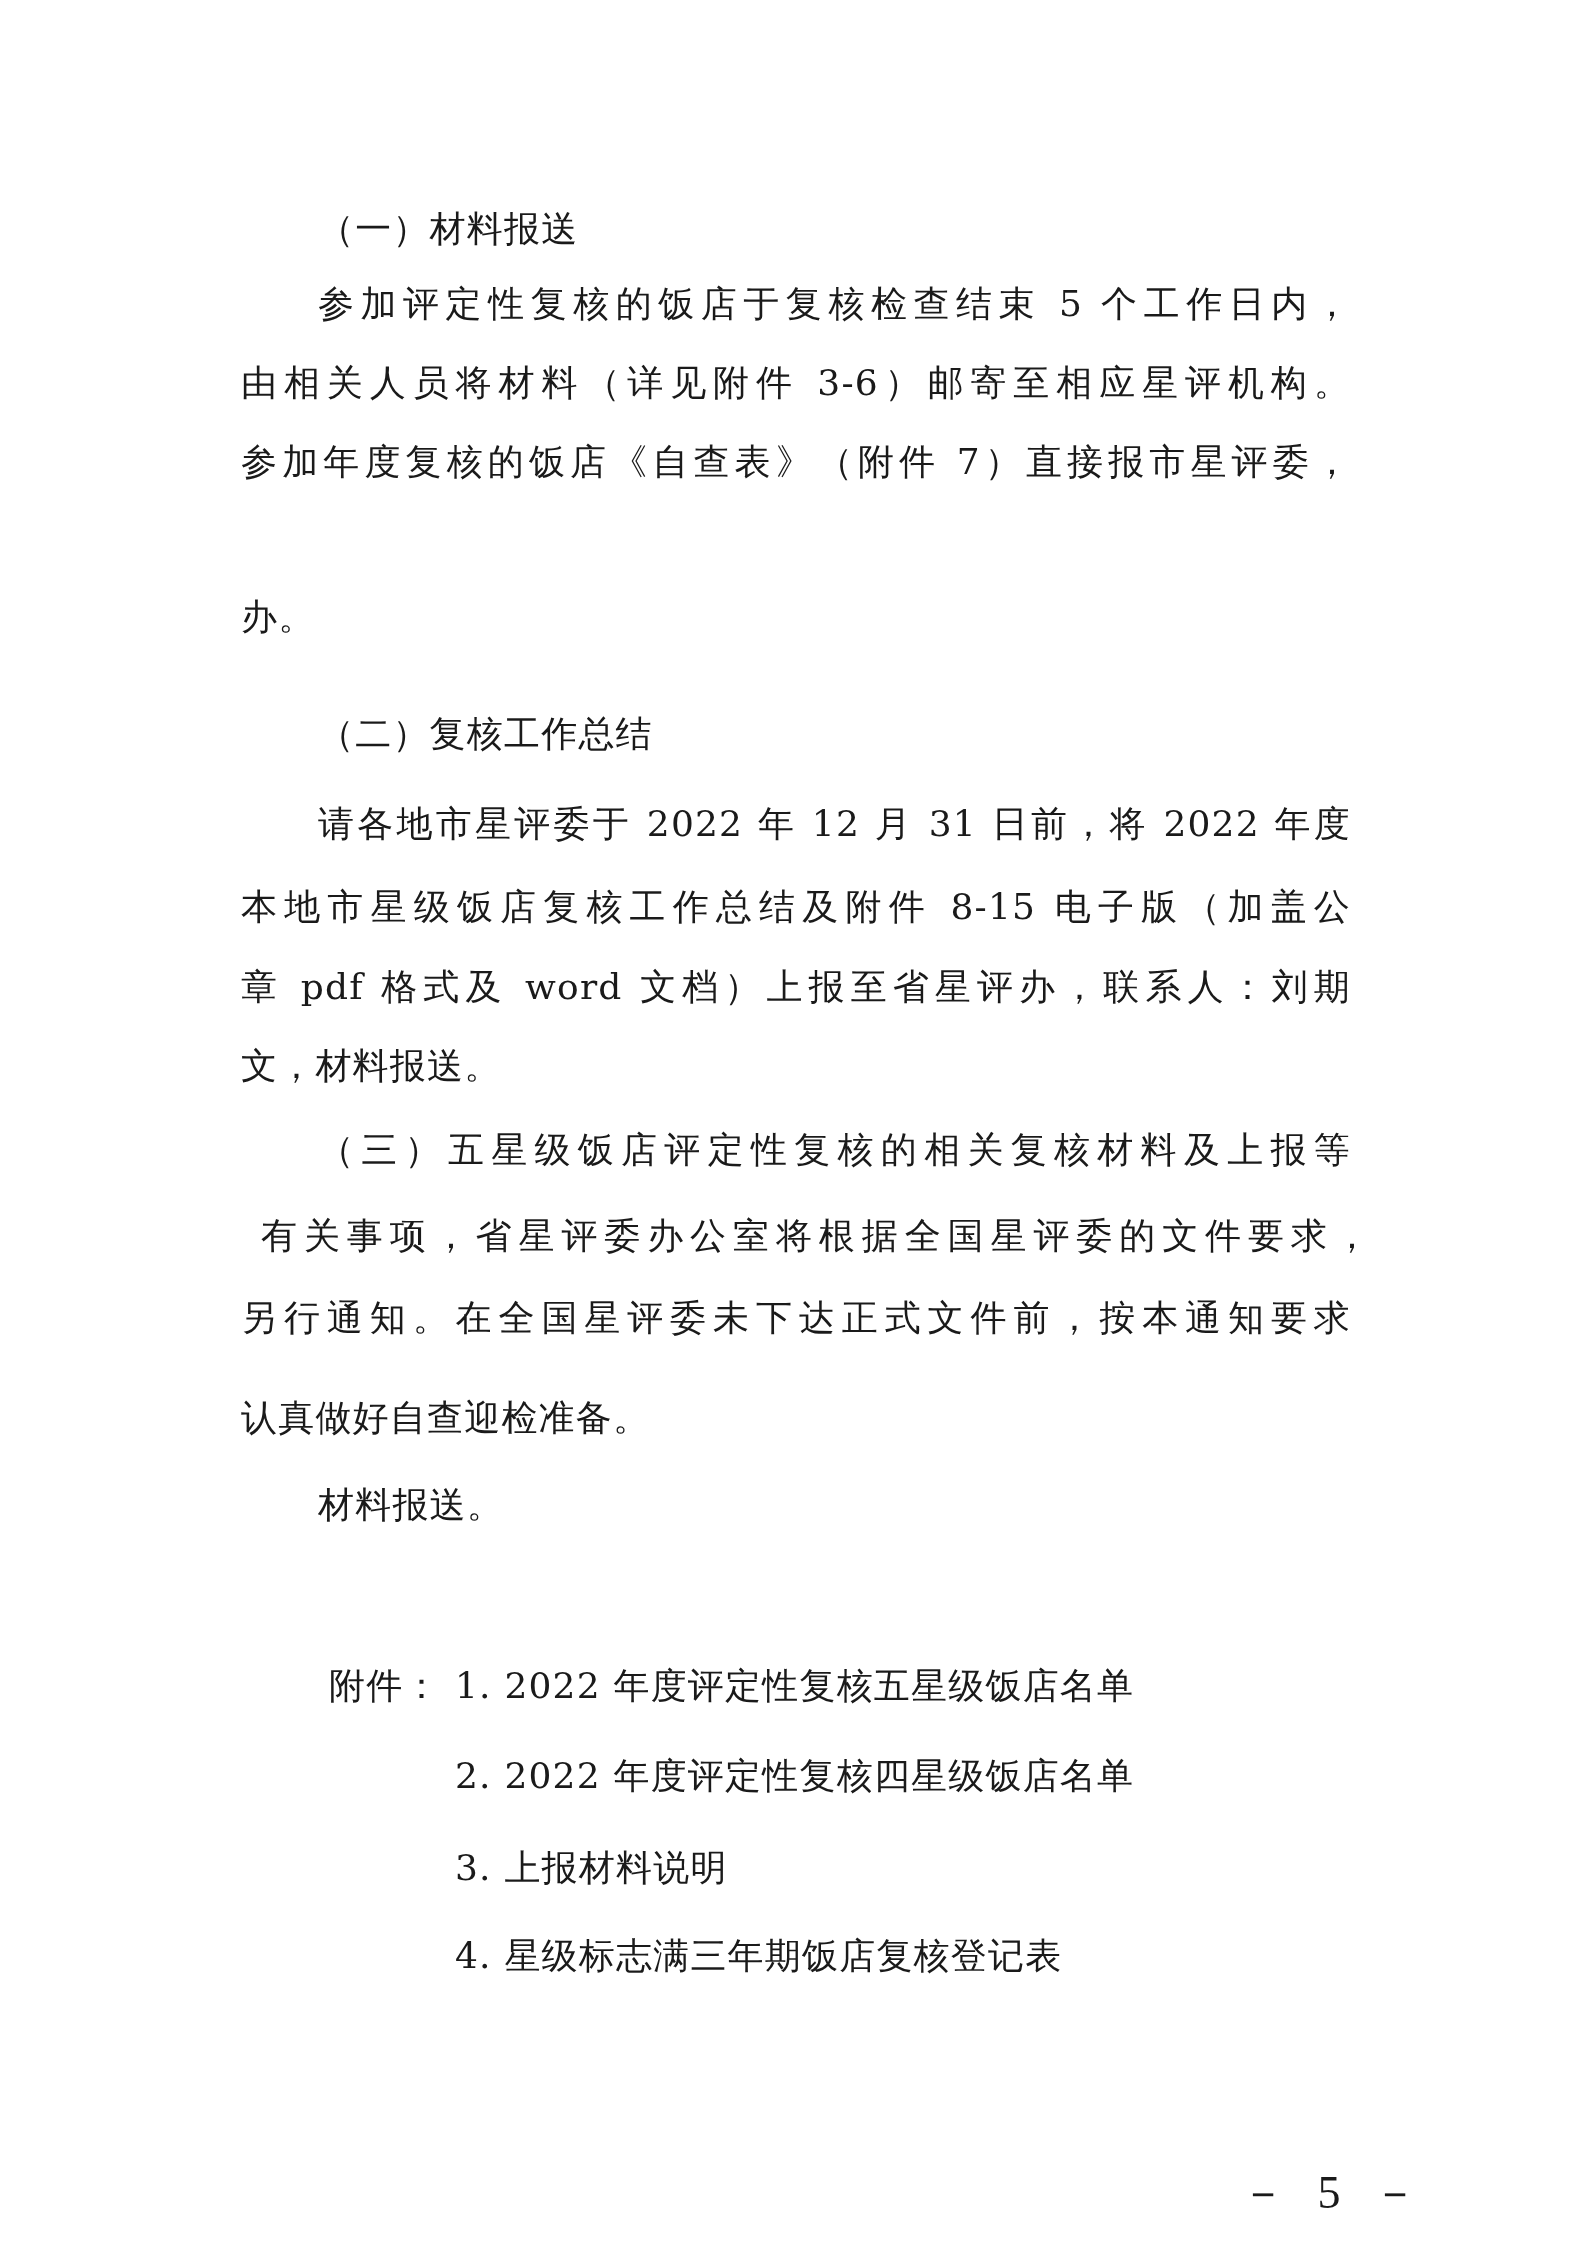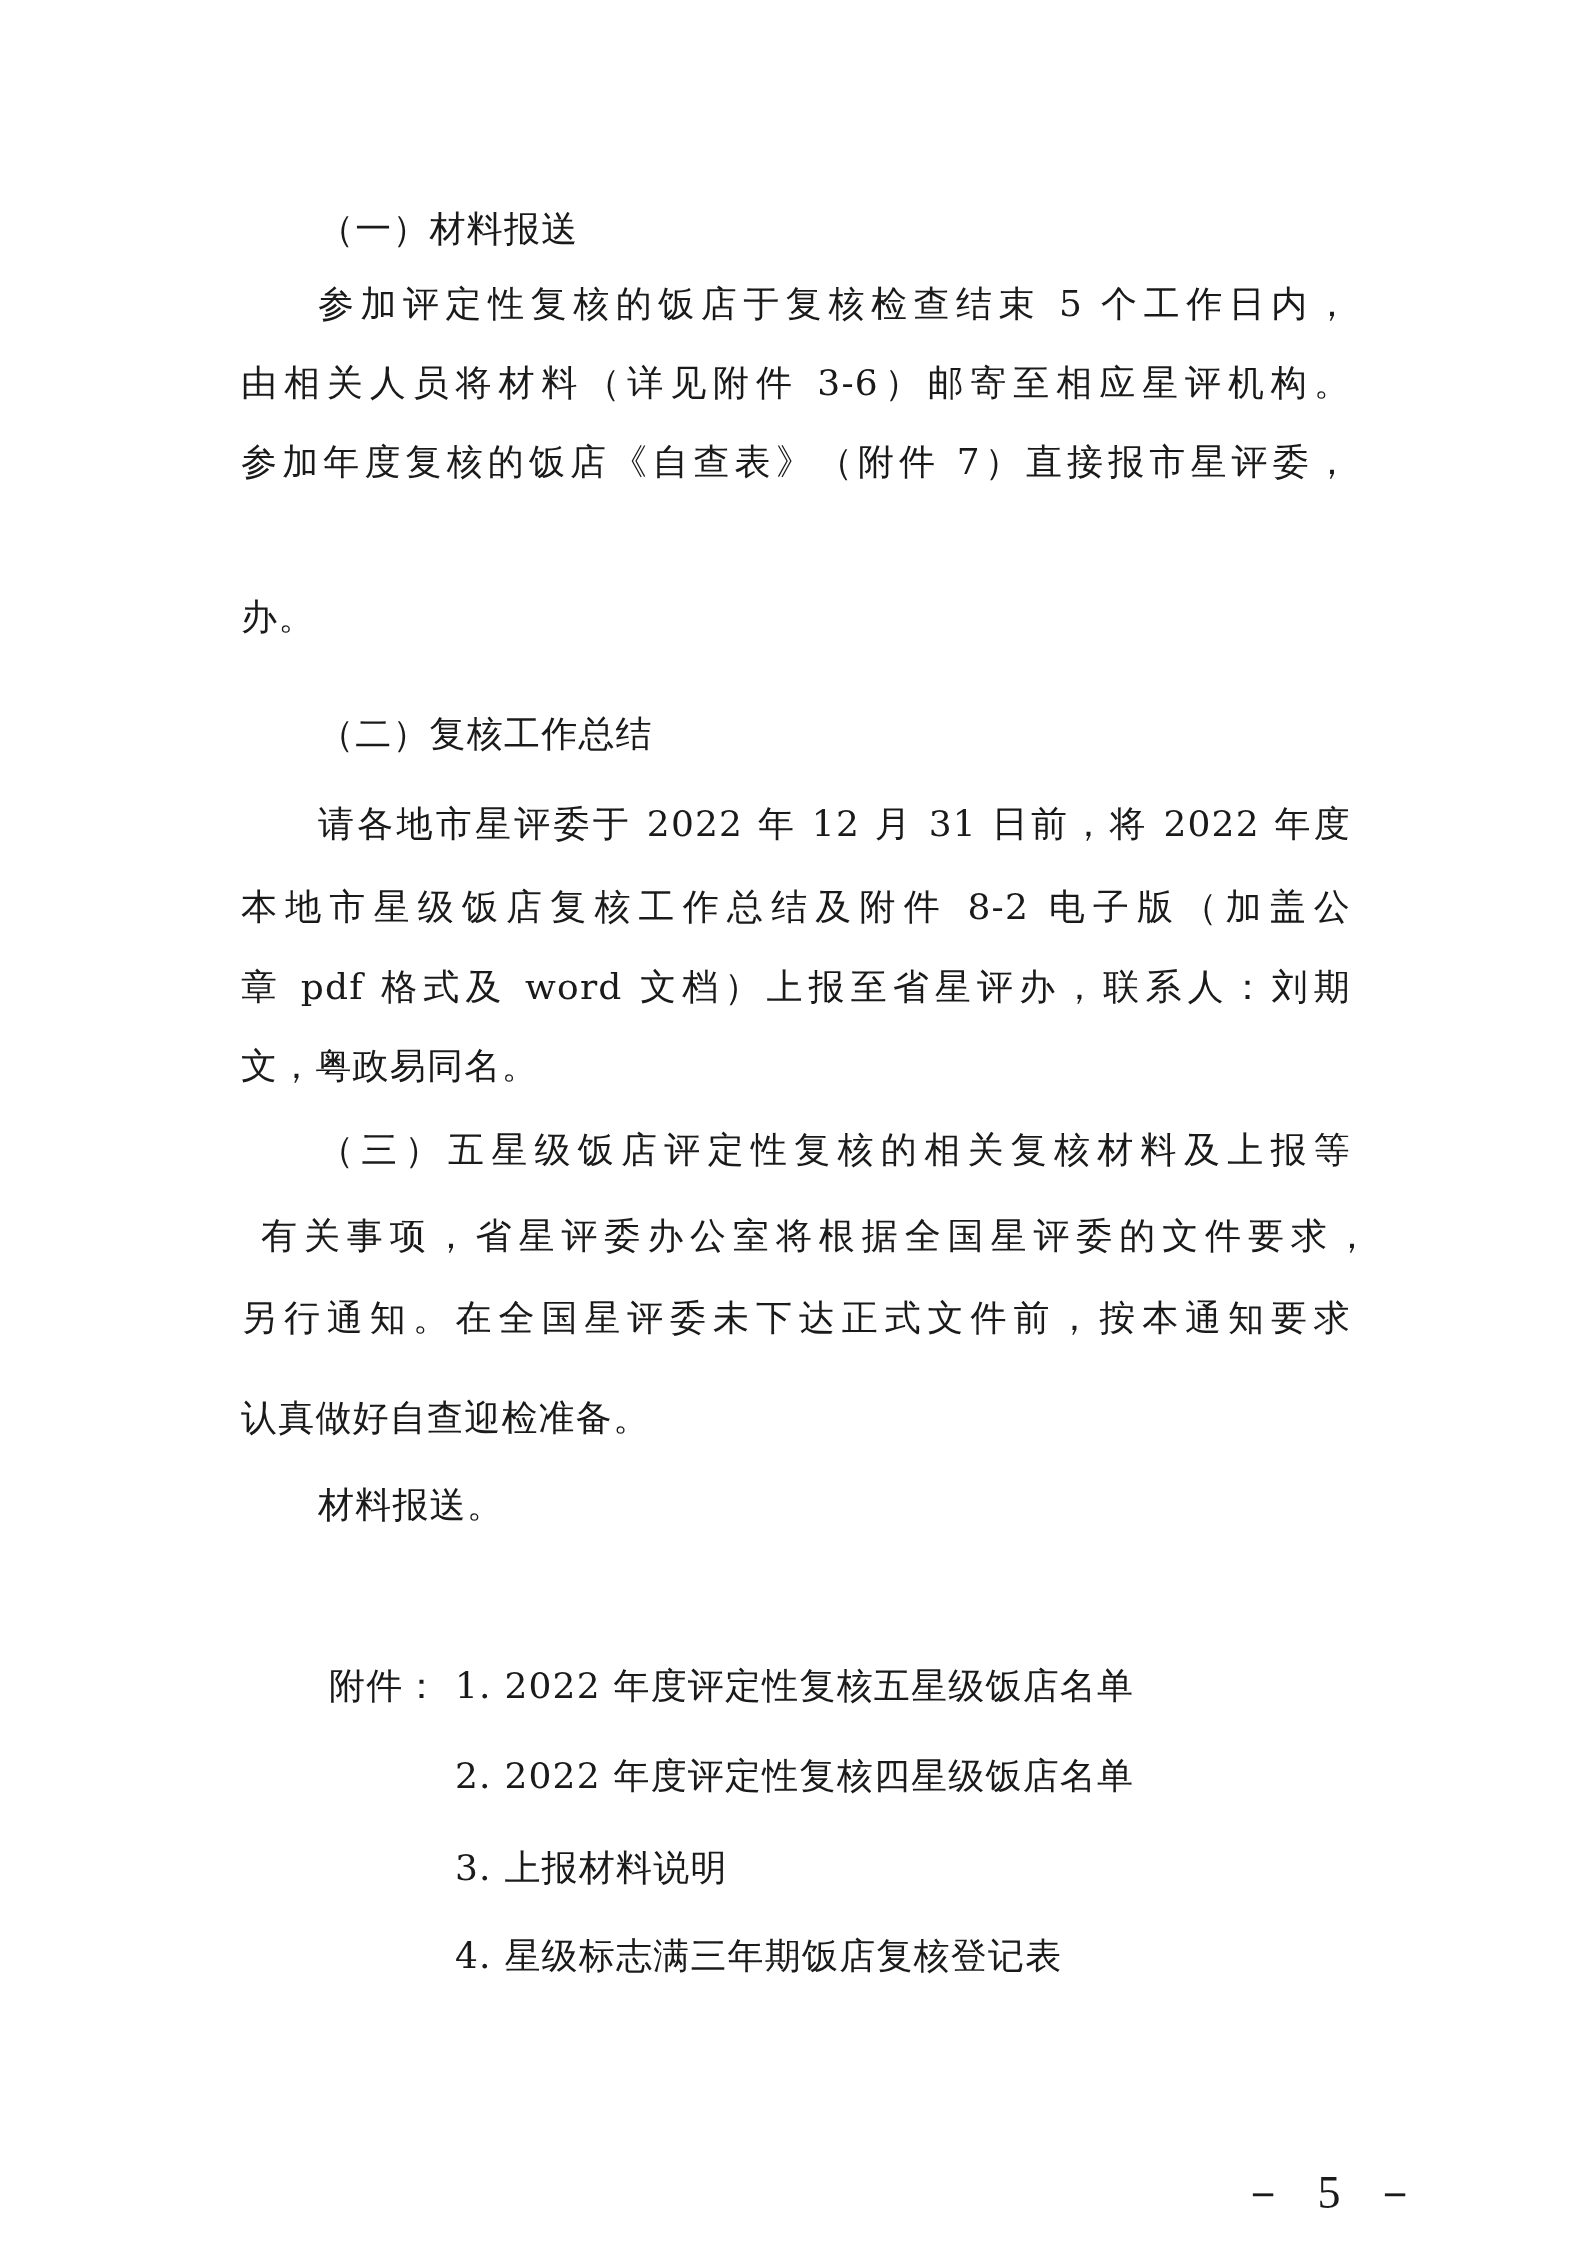--- a/index.html
+++ b/index.html
@@ -44,23 +44,23 @@
 <div class="page">
 
   <div class="line indent" style="top:201px;">（一）材料报送</div>
   <div class="line indent justify" style="top:276px;">参加评定性复核的饭店于复核检查结束 5 个工作日内，</div>
   <div class="line justify" style="top:355px;">由相关人员将材料（详见附件 3-6）邮寄至相应星评机构。</div>
   <div class="line justify" style="top:434px;">参加年度复核的饭店《自查表》（附件 7）直接报市星评委，</div>
   <div class="line" style="top:589px;">办。</div>
 
   <div class="line indent" style="top:706px;">（二）复核工作总结</div>
   <div class="line indent justify" style="top:796px;">请各地市星评委于 2022 年 12 月 31 日前，将 2022 年度</div>
-  <div class="line justify" style="top:879px;">本地市星级饭店复核工作总结及附件 8-2 电子版（加盖公</div>
+  <div class="line justify" style="top:879px;">本地市星级饭店复核工作总结及附件 8-15 电子版（加盖公</div>
   <div class="line justify" style="top:959px;">章 pdf 格式及 word 文档）上报至省星评办，联系人：刘期</div>
-  <div class="line" style="top:1038px;">文，粤政易同名。</div>
+  <div class="line" style="top:1038px;">文，材料报送。</div>
 
   <div class="line indent justify" style="top:1122px;">（三）五星级饭店评定性复核的相关复核材料及上报等</div>
   <div class="line justify" style="top:1208px;margin-left:20px;">有关事项，省星评委办公室将根据全国星评委的文件要求，</div>
   <div class="line justify" style="top:1290px;">另行通知。在全国星评委未下达正式文件前，按本通知要求</div>
   <div class="line" style="top:1371px;margin-top:19px;">认真做好自查迎检准备。</div>
 
   <div class="line indent" style="top:1477px;">材料报送。</div>
 
   <div class="line attach-label" style="top:1658px;">附件：</div>
   <div class="line attach-item" style="top:1658px;">1. 2022 年度评定性复核五星级饭店名单</div>

